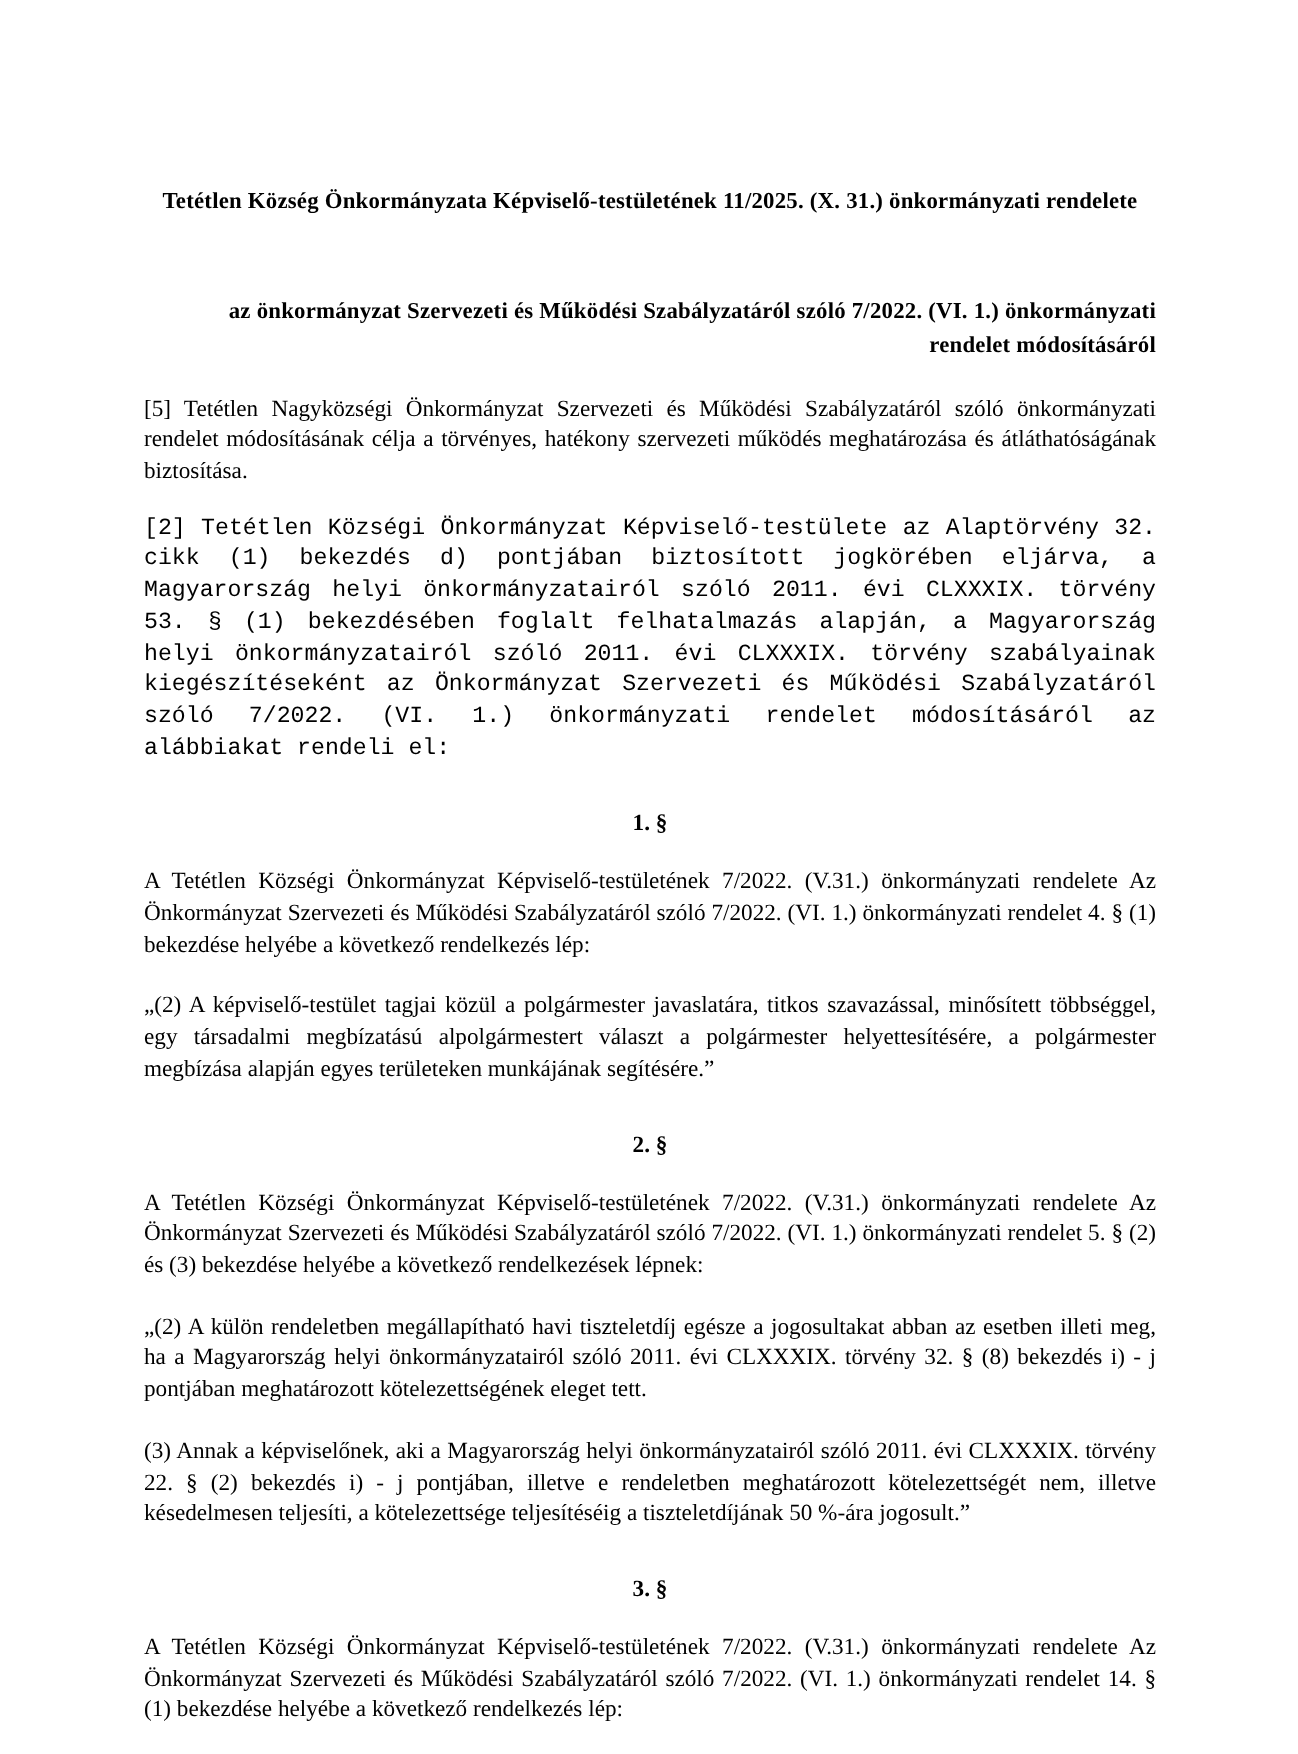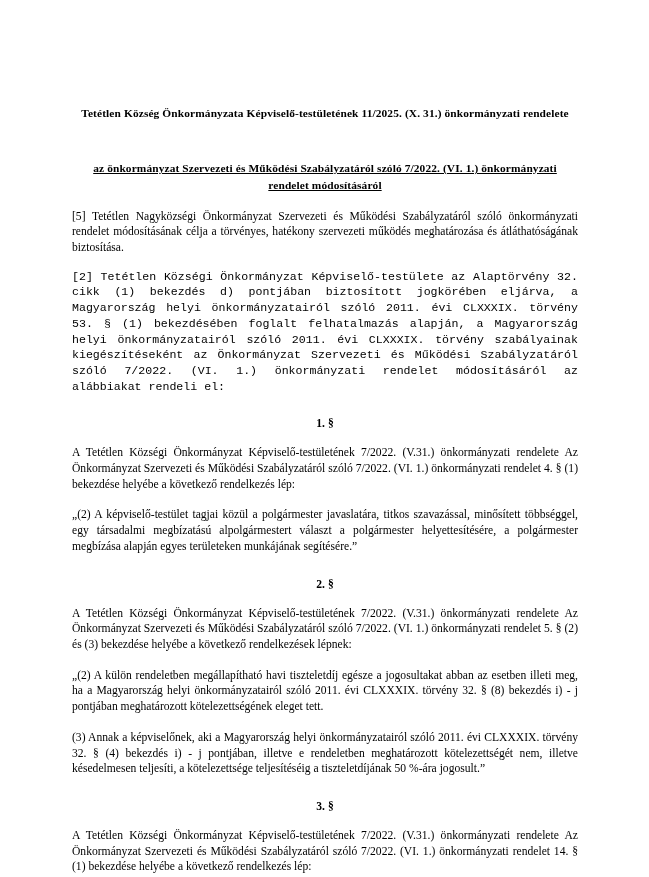--- a/index.html
+++ b/index.html
@@ -17,43 +17,42 @@
     width: 649px;
     height: 877px;
     margin: 0 auto;
     background: #ffffff;
     overflow: hidden;
     box-sizing: border-box;
   }
   .content {
     position: absolute;
     left: 72px;
-    top: 12px;
+    top: 0;
     width: 506px;
   }
   .title-block {
     padding-top: 93px;
   }
   .doc-title {
     font-size: 11.4px;
     font-weight: bold;
     text-align: center;
     line-height: 1.48;
     letter-spacing: 0.01em;
     margin: 0;
   }
   .doc-subtitle {
     font-size: 11.4px;
     font-weight: bold;
-    text-align: center;
+    text-align: right;
     line-height: 1.48;
     letter-spacing: 0.01em;
     margin: 0;
     padding-top: 38px;
-    text-decoration: underline;
   }
   p.body-par {
     font-size: 11.6px;
     line-height: 1.355;
     text-align: justify;
     text-justify: inter-word;
     margin: 0;
     padding-top: 15px;
   }
   p.body-par.tight {
@@ -95,19 +94,19 @@
 
     <p class="body-par tight">[2] Tetétlen Községi Önkormányzat Képviselő-testülete az Alaptörvény 32. cikk (1) bekezdés d) pontjában biztosított jogkörében eljárva, a Magyarország helyi önkormányzatairól szóló 2011. évi CLXXXIX. törvény 53. § (1) bekezdésében foglalt felhatalmazás alapján, a Magyarország helyi önkormányzatairól szóló 2011. évi CLXXXIX. törvény szabályainak kiegészítéseként az Önkormányzat Szervezeti és Működési Szabályzatáról szóló 7/2022. (VI. 1.) önkormányzati rendelet módosításáról az alábbiakat rendeli el:</p>
 
     <p class="section-head">1. §</p>
     <p class="body-par section-intro">A Tetétlen Községi Önkormányzat Képviselő-testületének 7/2022. (V.31.) önkormányzati rendelete Az Önkormányzat Szervezeti és Működési Szabályzatáról szóló 7/2022. (VI. 1.) önkormányzati rendelet 4. § (1) bekezdése helyébe a következő rendelkezés lép:</p>
     <p class="body-par quoted">„(2) A képviselő-testület tagjai közül a polgármester javaslatára, titkos szavazással, minősített többséggel, egy társadalmi megbízatású alpolgármestert választ a polgármester helyettesítésére, a polgármester megbízása alapján egyes területeken munkájának segítésére.”</p>
 
     <p class="section-head">2. §</p>
     <p class="body-par section-intro">A Tetétlen Községi Önkormányzat Képviselő-testületének 7/2022. (V.31.) önkormányzati rendelete Az Önkormányzat Szervezeti és Működési Szabályzatáról szóló 7/2022. (VI. 1.) önkormányzati rendelet 5. § (2) és (3) bekezdése helyébe a következő rendelkezések lépnek:</p>
     <p class="body-par quoted">„(2) A külön rendeletben megállapítható havi tiszteletdíj egésze a jogosultakat abban az esetben illeti meg, ha a Magyarország helyi önkormányzatairól szóló 2011. évi CLXXXIX. törvény 32. § (8) bekezdés i) - j pontjában meghatározott kötelezettségének eleget tett.</p>
-    <p class="body-par trailing">(3) Annak a képviselőnek, aki a Magyarország helyi önkormányzatairól szóló 2011. évi CLXXXIX. törvény 32. § (4) bekezdés i) - j pontjában, illetve e rendeletben meghatározott kötelezettségét nem, illetve késedelmesen teljesíti, a kötelezettsége teljesítéséig a tiszteletdíjának 50 %-ára jogosult.”</p>
+    <p class="body-par trailing">(3) Annak a képviselőnek, aki a Magyarország helyi önkormányzatairól szóló 2011. évi CLXXXIX. törvény 22. § (2) bekezdés i) - j pontjában, illetve e rendeletben meghatározott kötelezettségét nem, illetve késedelmesen teljesíti, a kötelezettsége teljesítéséig a tiszteletdíjának 50 %-ára jogosult.”</p>
 
     <p class="section-head">3. §</p>
     <p class="body-par section-intro">A Tetétlen Községi Önkormányzat Képviselő-testületének 7/2022. (V.31.) önkormányzati rendelete Az Önkormányzat Szervezeti és Működési Szabályzatáról szóló 7/2022. (VI. 1.) önkormányzati rendelet 14. § (1) bekezdése helyébe a következő rendelkezés lép:</p>
 
   </div>
 </div>
 
 </body></html>

